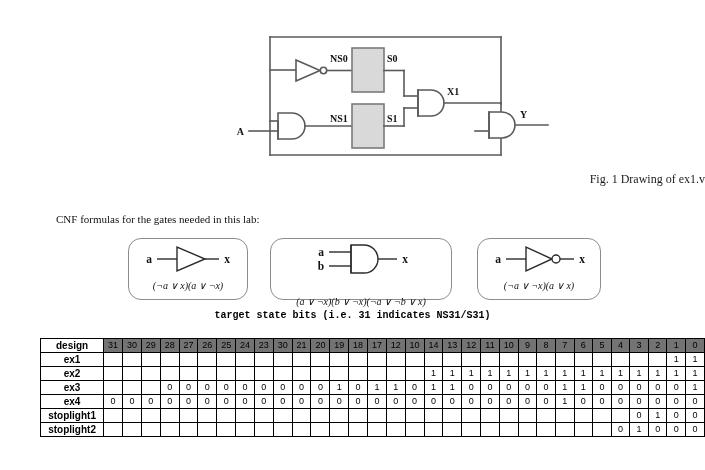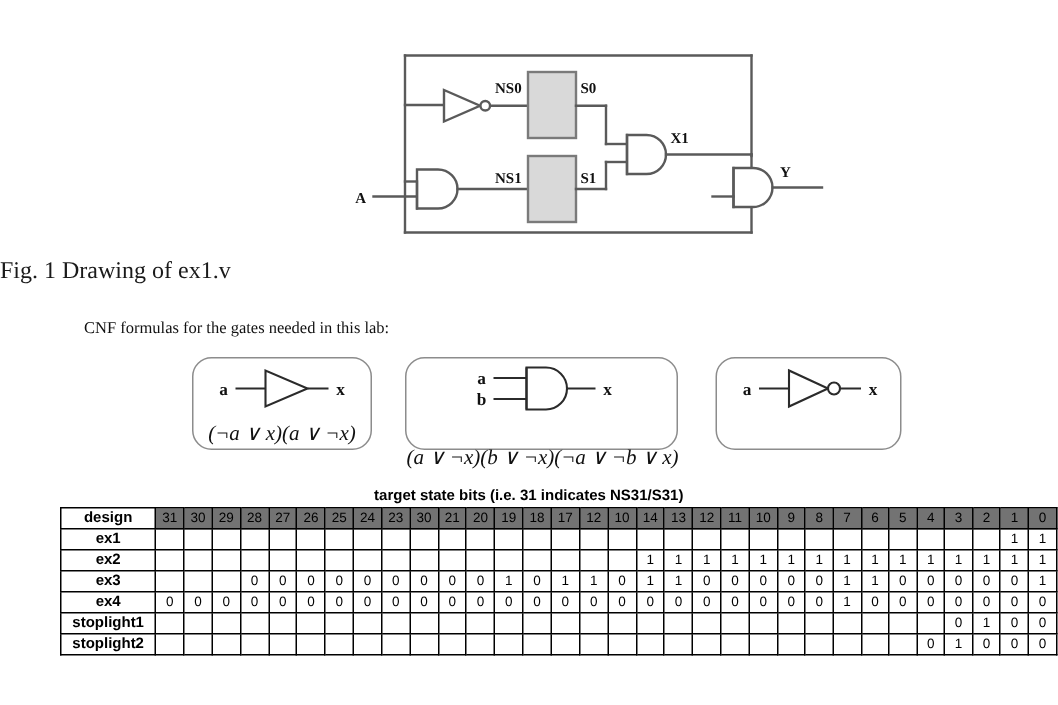--- a/index.html
+++ b/index.html
@@ -22,23 +22,23 @@
     left: 0;
     top: 0;
     width: 705px;
     height: 195px;
   }
   #figure-caption {
     position: absolute;
     left: 0;
     top: 172px;
     width: 705px;
-    text-align: left;
+    text-align: right;
     font-family: "Liberation Serif", serif;
-    font-size: 16px;
+    font-size: 12px;
     color: #1a1a1a;
   }
 
   
   #lab-note {
     position: absolute;
     left: 56px;
     top: 213px;
     font-family: Liberation Serif, serif;
     font-size: 11px;
@@ -65,40 +65,40 @@
     left: 0;
     top: 0;
   }
   .cnf-formula {
     position: absolute;
     left: 0;
     width: 100%;
     text-align: center;
     font-family: "Liberation Serif", serif;
     font-style: italic;
-    font-size: 14px;
+    font-size: 10px;
     color: #111111;
     white-space: nowrap;
   }
   .cnf-port {
     font-family: "Liberation Serif", serif;
     font-weight: bold;
     font-style: normal;
     font-size: 11.5px;
     fill: #111111;
   }
 
   
   #table-title {
     position: absolute;
     left: 0;
-    top: 325px;
+    top: 310px;
     width: 705px;
     text-align: center;
-    font-family: Liberation Sans, sans-serif;
+    font-family: Liberation Mono, monospace;
     font-weight: bold;
     font-size: 10px;
     color: #000000;
   }
   #bit-table-wrap {
     position: absolute;
     left: 40px;
     top: 338px;
   }
   table.bits {
@@ -242,20 +242,21 @@
     <svg class="cnf-svg-wrap" width="124" height="40" viewBox="0 0 124 40">
       <g stroke="#2b2b2b" stroke-width="1.4" fill="none">
         <path d="M 28 20 L 48 20"></path>
         <path d="M 48 8 L 48 32 L 74 20 Z" fill="#ffffff"></path>
         <circle cx="78" cy="20" r="4" fill="#ffffff"></circle>
         <path d="M 82 20 L 96 20"></path>
       </g>
       <text class="cnf-port" x="20" y="24" text-anchor="middle">a</text>
       <text class="cnf-port" x="104" y="24" text-anchor="middle">x</text>
     </svg>
+    <div class="cnf-formula" style="top:41px;">(¬a ∨ ¬x)(a ∨ x)</div>
   </div>
 </div>
 
 <div id="table-title">target state bits (i.e. 31 indicates NS31/S31)</div>
 
 <div id="bit-table-wrap">
   <table class="bits">
     <colgroup id="table-colgroup">
         <col class="label-col">
         <col class="bit-col">

